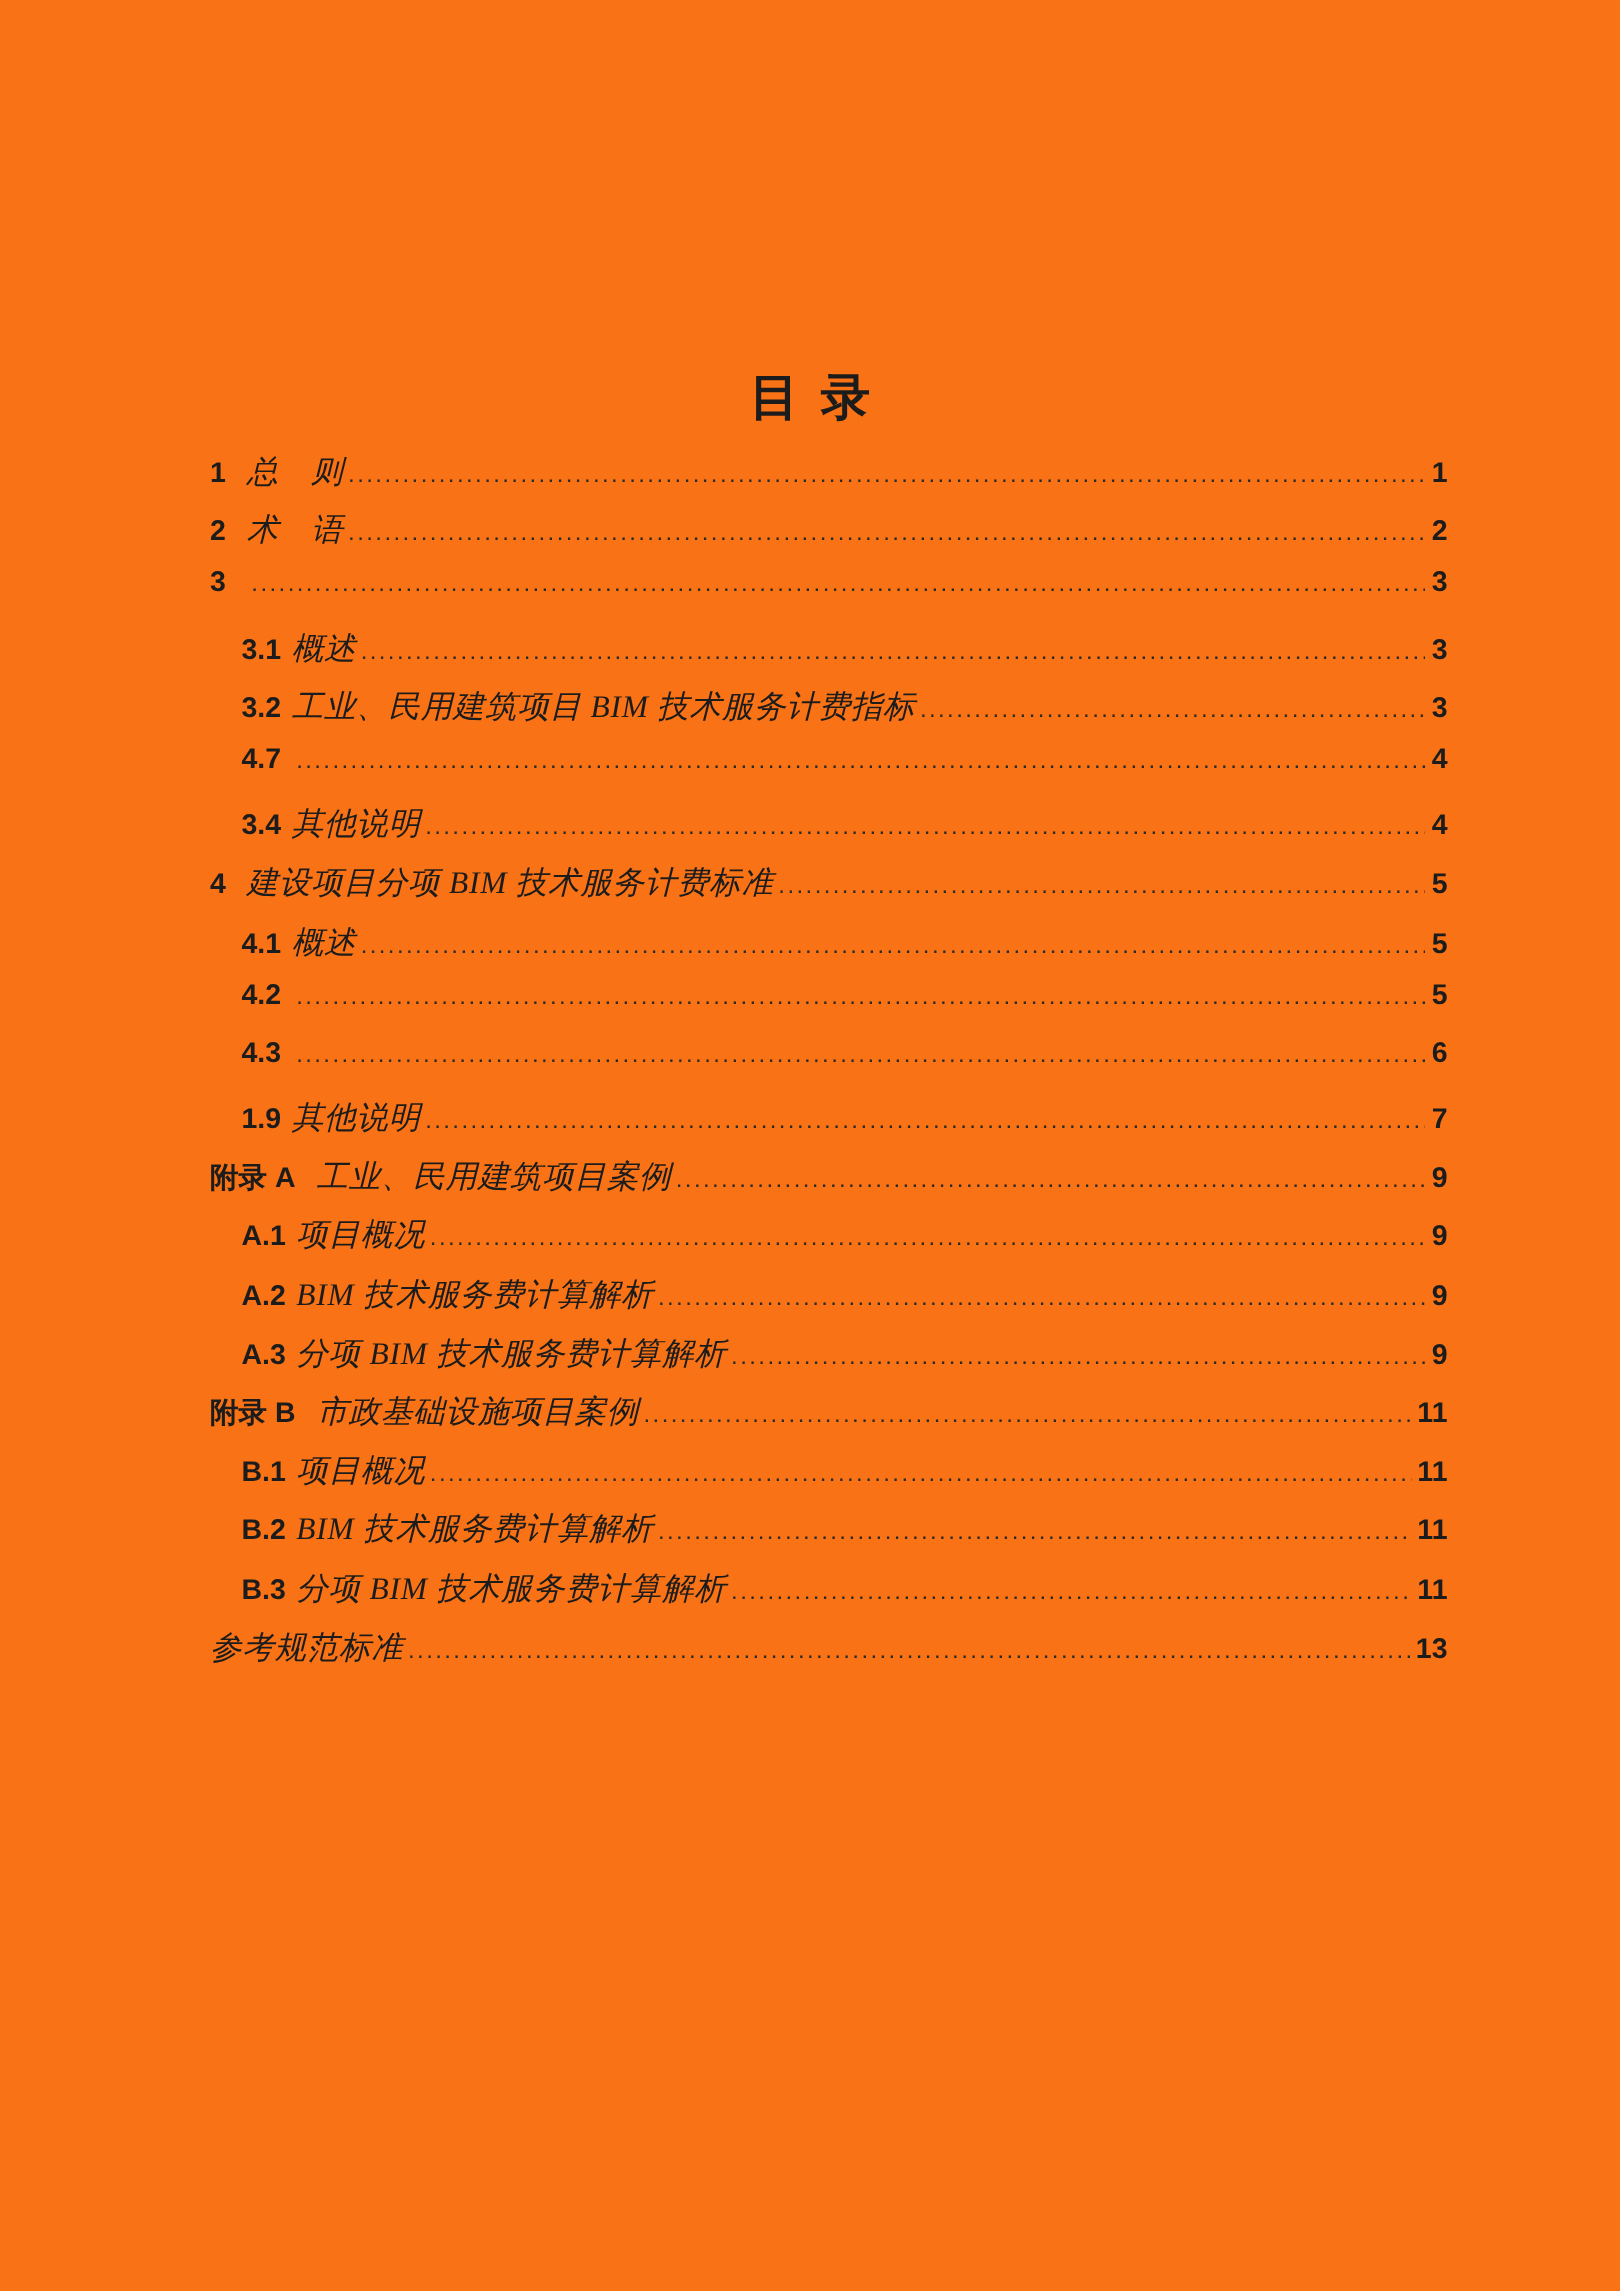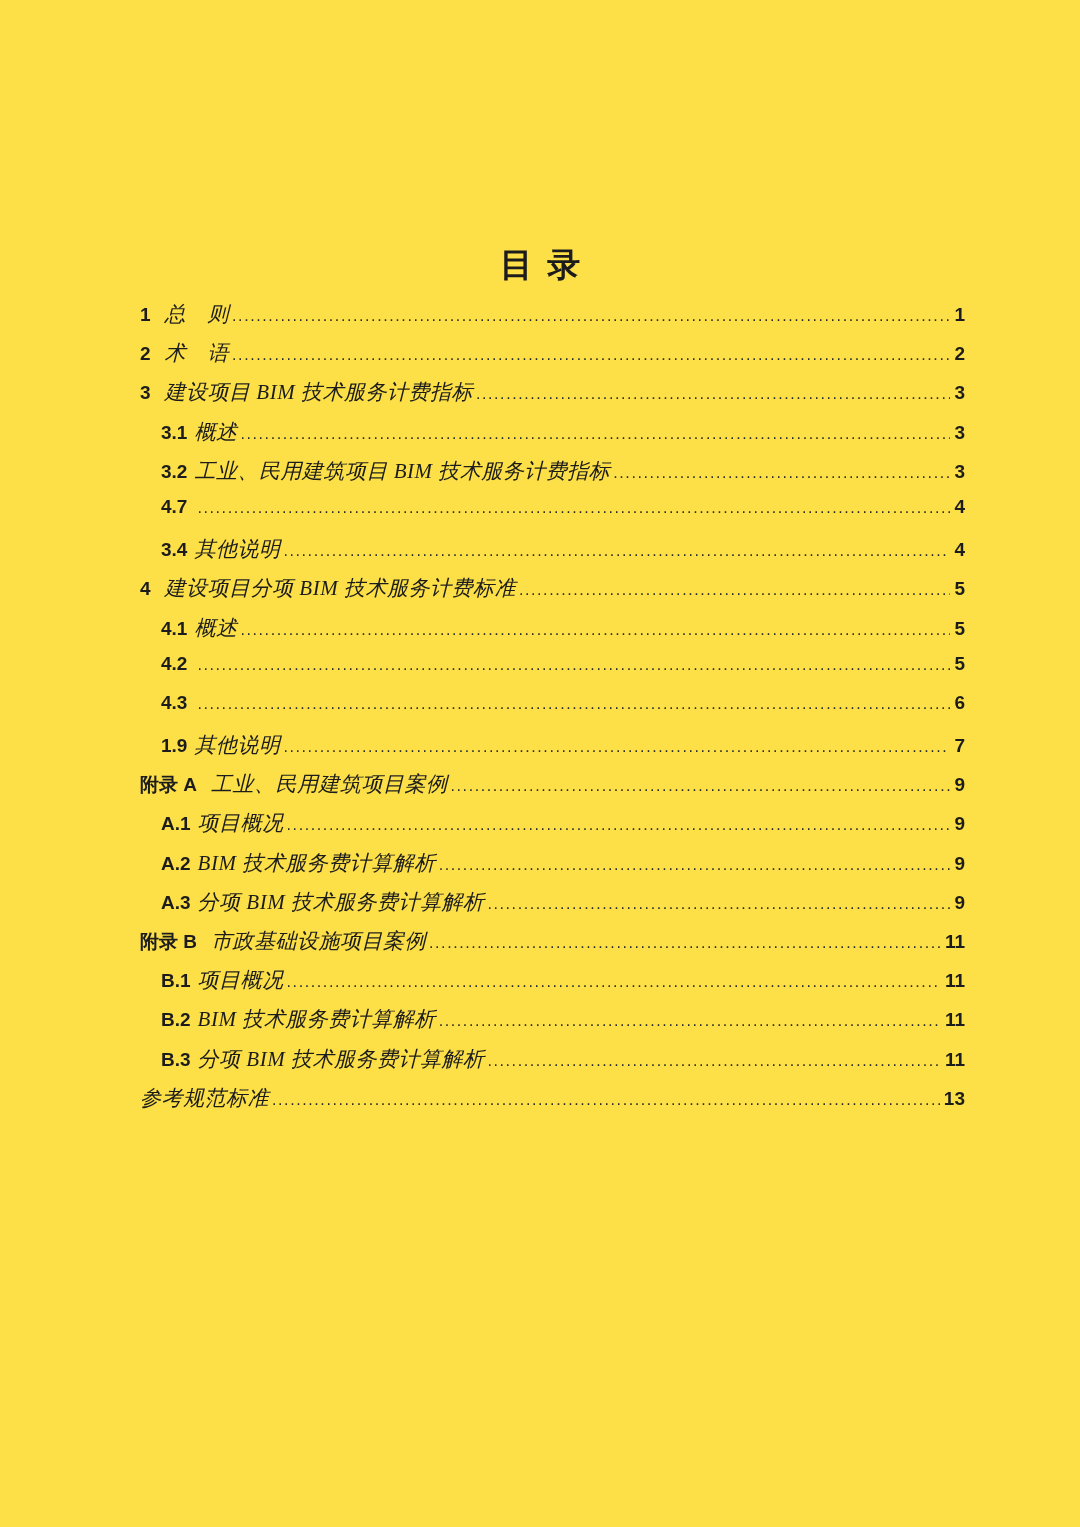--- a/index.html
+++ b/index.html
@@ -3,21 +3,21 @@
 <meta charset="utf-8">
 <style>
   * { margin: 0; padding: 0; box-sizing: border-box; }
   html, body { background: #ffffff; }
 
   .page {
     position: relative;
     width: 1080px;
     height: 1527px;
     margin: 0 auto;
-    background: #fde047;
+    background: #f97316;
     color: #1c1c1c;
     font-family: "Liberation Serif", serif;
     overflow: hidden;
   }
 
   .toc-title {
     position: absolute;
     top: 243px;
     left: 0;
     width: 100%;
@@ -95,21 +95,20 @@
 
   <div class="toc-row level-1">
     <span class="num">2</span>
     <span class="label">术　语</span>
     <span class="leader">....................................................................................................................................................................................................................................................................</span>
     <span class="pagenum">2</span>
   </div>
 
   <div class="toc-row level-1">
     <span class="num">3</span>
-    <span class="label">建设项目 BIM 技术服务计费指标</span>
     <span class="leader">....................................................................................................................................................................................................................................................................</span>
     <span class="pagenum">3</span>
   </div>
 
   <div class="toc-row level-2">
     <span class="num">3.1</span>
     <span class="label">概述</span>
     <span class="leader">....................................................................................................................................................................................................................................................................</span>
     <span class="pagenum">3</span>
   </div>

